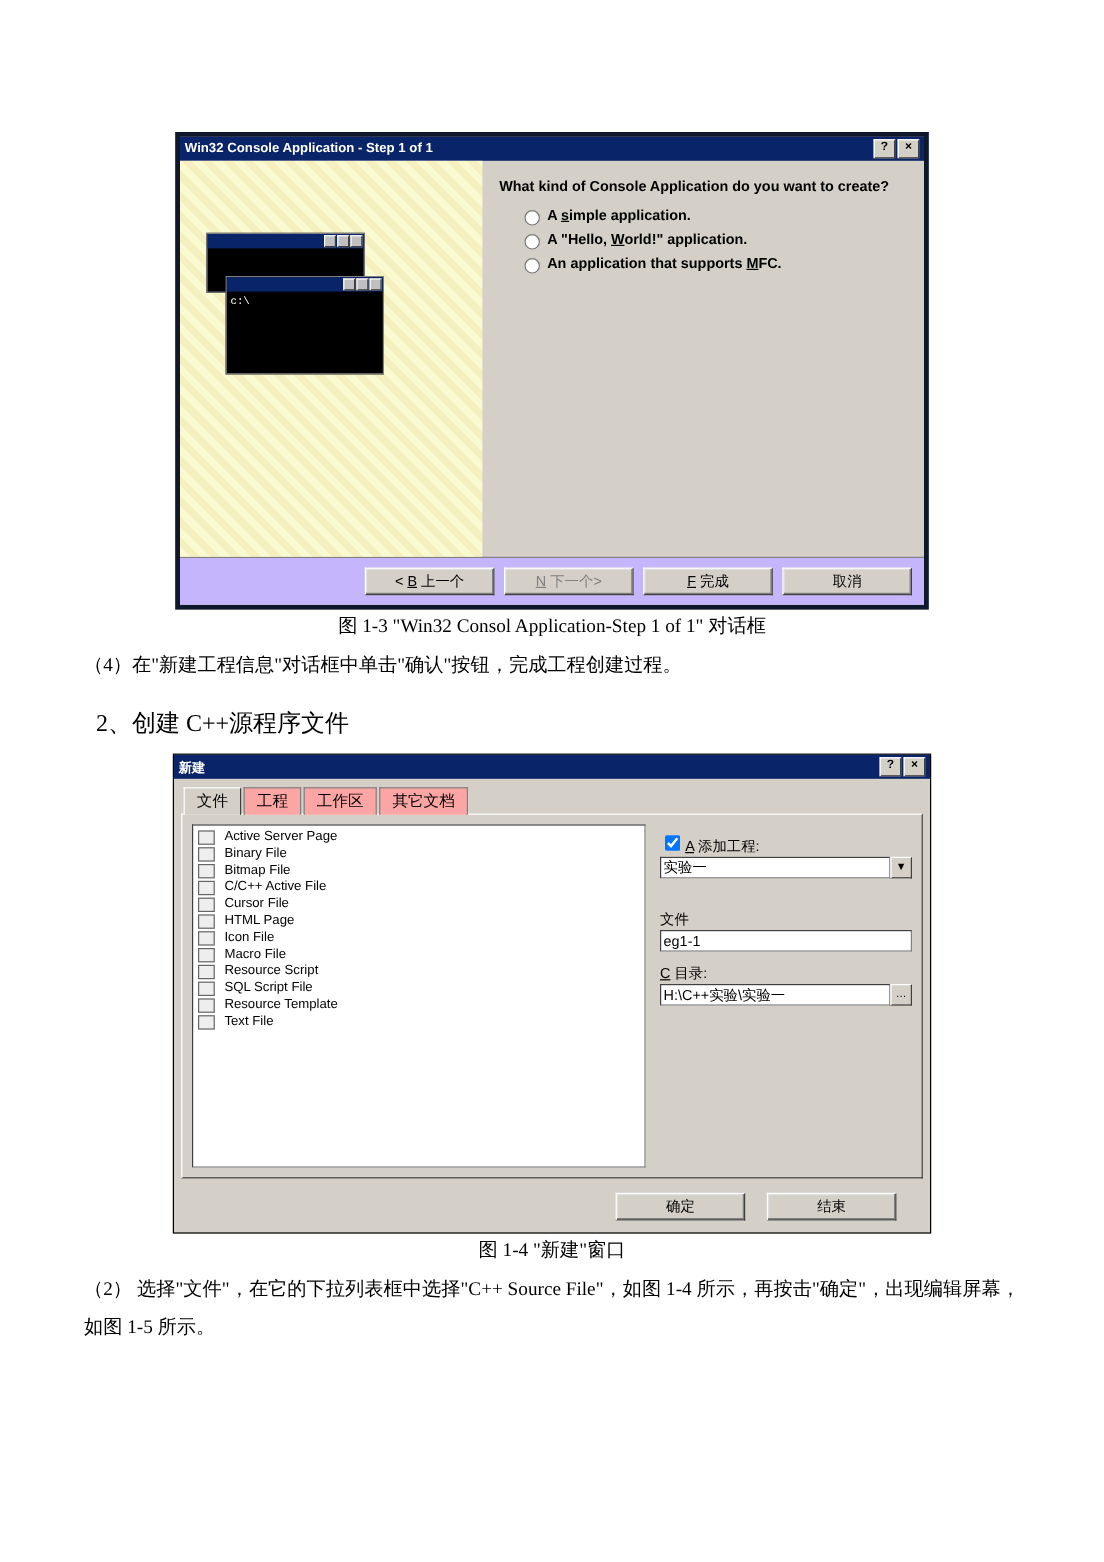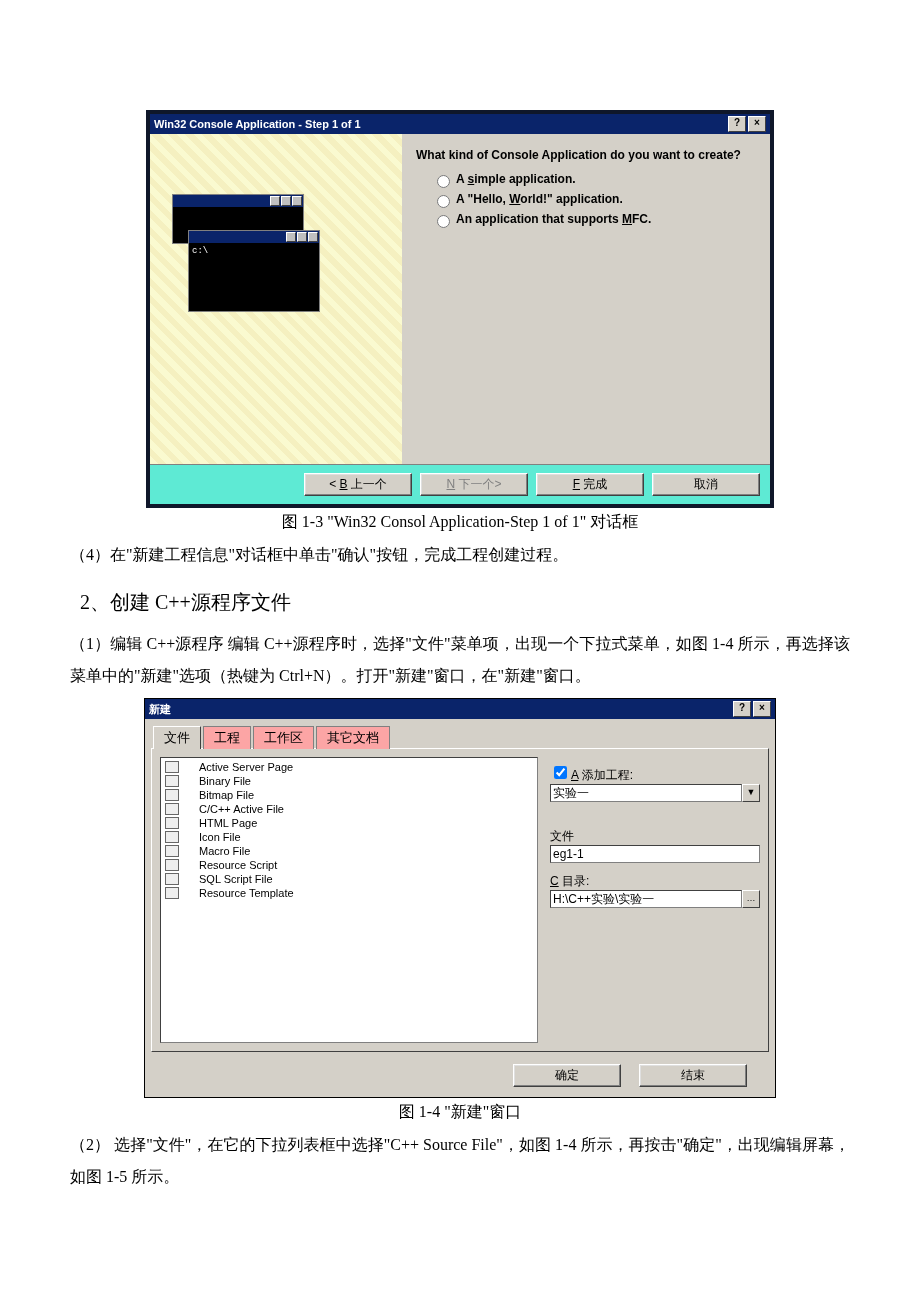--- a/index.html
+++ b/index.html
@@ -70,21 +70,21 @@
   .mini-win .mbody { color:#fff; font-size:9px; padding:3px; font-family: "Courier New", monospace; }
   .dlg1-right {
     flex: 1;
     padding: 14px 14px 0 14px;
   }
   .q { font-weight: bold; margin-bottom: 10px; font-size:12px; }
   .radio-row { margin: 4px 0 4px 16px; font-size:12px; }
   .radio-row input { margin-right:6px; vertical-align:middle; }
   .dlg1-buttons {
     border-top: 1px solid #808080;
-    background:#5eead4;
+    background:#c4b5fd;
     padding: 8px 10px;
     display: flex;
     justify-content: flex-end;
     gap: 8px;
   }
   .winbtn {
     min-width: 90px;
     padding: 2px 8px;
     background:#d4d0c8;
     border: 1px solid #fff;
@@ -143,21 +143,21 @@
     flex: 1;
     background:#fff;
     border: 1px solid #808080;
     border-top-color:#404040; border-left-color:#404040;
     height: 280px;
     padding: 2px;
     overflow: hidden;
     font-size: 11px;
     font-family: Tahoma, "Microsoft Sans Serif", sans-serif;
   }
-  .file-item { display:flex; align-items:center; gap:20px; padding:0 2px; line-height:14px;}
+  .file-item { display:flex; align-items:flex-end; gap:8px; padding:0 2px; line-height:14px;}
   .file-item.selected { background:#c0c0c0; font-weight:bold; }
   .fi-icon { width:12px;height:10px;border:1px solid #666;background:#eee;font-size:7px;line-height:8px;text-align:center;color:#337; }
   .rightcol { width: 210px; }
   .field-label { font-size:12px; margin-top:6px; }
   .txtinput {
     width: 100%;
     background:#fff;
     border:1px solid #808080;
     border-top-color:#404040; border-left-color:#404040;
     font-size:12px;
@@ -227,21 +227,20 @@
       <span class="winbtn"><span>&lt; </span><span class="und">B</span><span> 上一个</span></span>
       <span class="winbtn disabled"><span class="und">N</span><span> 下一个&gt;</span></span>
       <span class="winbtn"><span class="und">F</span><span> 完成</span></span>
       <span class="winbtn"><span>取消</span></span>
     </div>
   </div>
 
   <div class="caption">图 1-3  "Win32 Consol Application-Step 1 of 1"  对话框</div>
   <div class="para">（4）在"新建工程信息"对话框中单击"确认"按钮，完成工程创建过程。</div>
   <div class="section-head">2、创建 C++源程序文件</div>
-  <div class="para">（1）编辑 C++源程序   编辑 C++源程序时，选择"文件"菜单项，出现一个下拉式菜单，如图 1-4 所示，再选择该菜单中的"新建"选项（热键为 Ctrl+N）。打开"新建"窗口，在"新建"窗口。</div>
 
   <div class="dlg2">
     <div class="titlebar">
       <span>新建</span>
       <span class="tspacer"></span>
       <span class="wbtn">?</span>
       <span class="wbtn">×</span>
     </div>
     <div class="tabs">
       <div class="tab active">文件</div>
@@ -262,20 +261,24 @@
           <div class="file-item">
             <span class="fi-icon"></span>
             <span>Bitmap File</span>
           </div>
           <div class="file-item">
             <span class="fi-icon"></span>
             <span>C/C++ Active File</span>
           </div>
           <div class="file-item">
             <span class="fi-icon"></span>
+            <span>Cursor File</span>
+          </div>
+          <div class="file-item">
+            <span class="fi-icon"></span>
             <span>HTML Page</span>
           </div>
           <div class="file-item">
             <span class="fi-icon"></span>
             <span>Icon File</span>
           </div>
           <div class="file-item">
             <span class="fi-icon"></span>
             <span>Macro File</span>
           </div>
@@ -283,20 +286,24 @@
             <span class="fi-icon"></span>
             <span>Resource Script</span>
           </div>
           <div class="file-item">
             <span class="fi-icon"></span>
             <span>SQL Script File</span>
           </div>
           <div class="file-item">
             <span class="fi-icon"></span>
             <span>Resource Template</span>
+          </div>
+          <div class="file-item">
+            <span class="fi-icon"></span>
+            <span>Text File</span>
           </div>
         </div>
       <div class="rightcol">
         <div class="field-label">
           <input type="checkbox" class="chk" checked="" style=""><span class="und">A</span><span> 添加工程:</span>
         </div>
         <div class="combo">
           <input class="txtinput" value="实验一" style="">
           <span class="drop">▼</span>
         </div>

